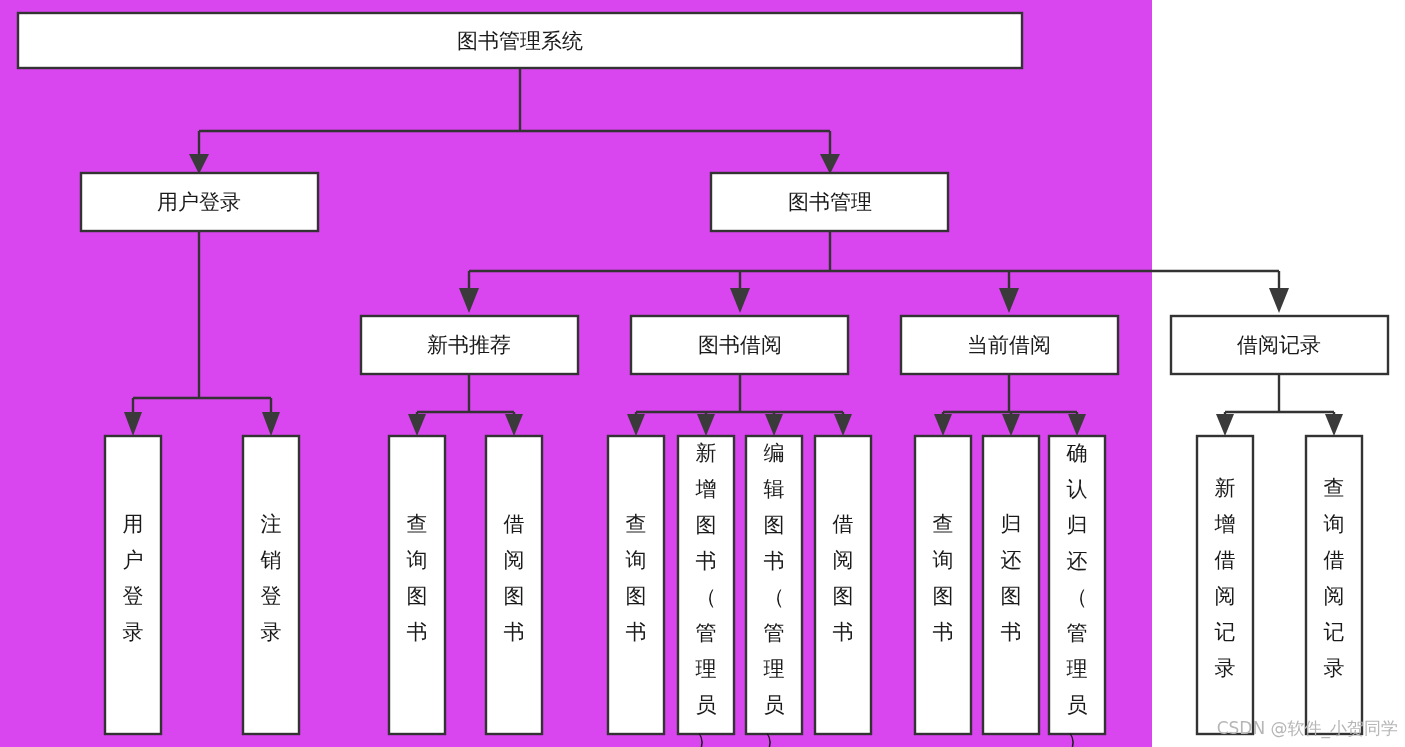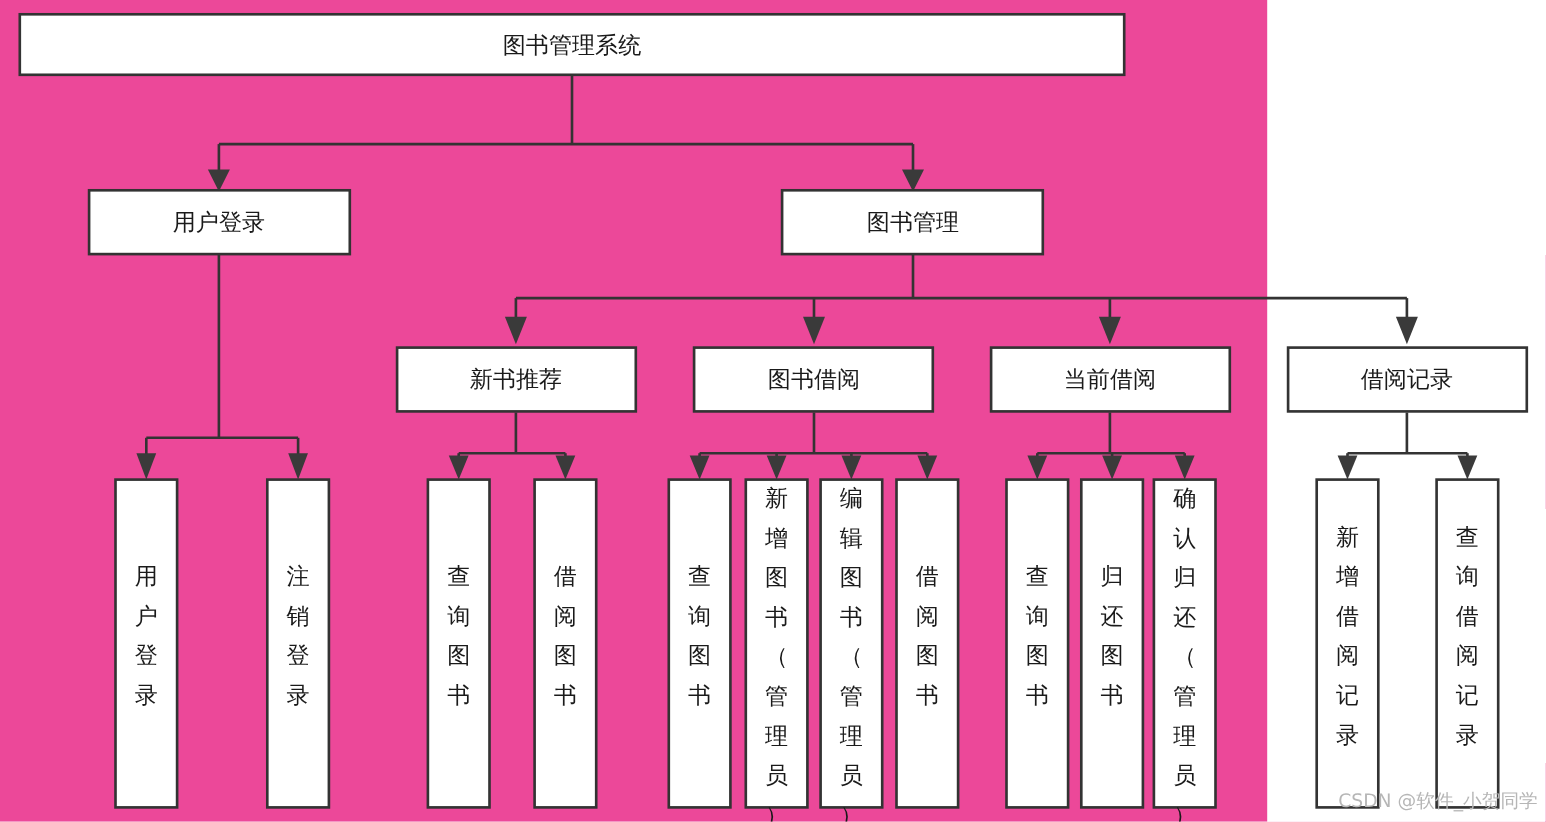--- a/index.html
+++ b/index.html
@@ -11,21 +11,21 @@
   body {
     width: 1405px;
     height: 747px;
     overflow: hidden;
     font-family: "DejaVu Sans", "Liberation Sans", sans-serif;
   }
   #diagram-root {
     position: relative;
     width: 1152px;
     height: 747px;
-    background: #ec4899;
+    background: #d946ef;
   }
   svg#tree-svg {
     position: absolute;
     top: 0;
     left: 0;
     width: 1405px;
     height: 747px;
     display: block;
   }
   .node-box {

